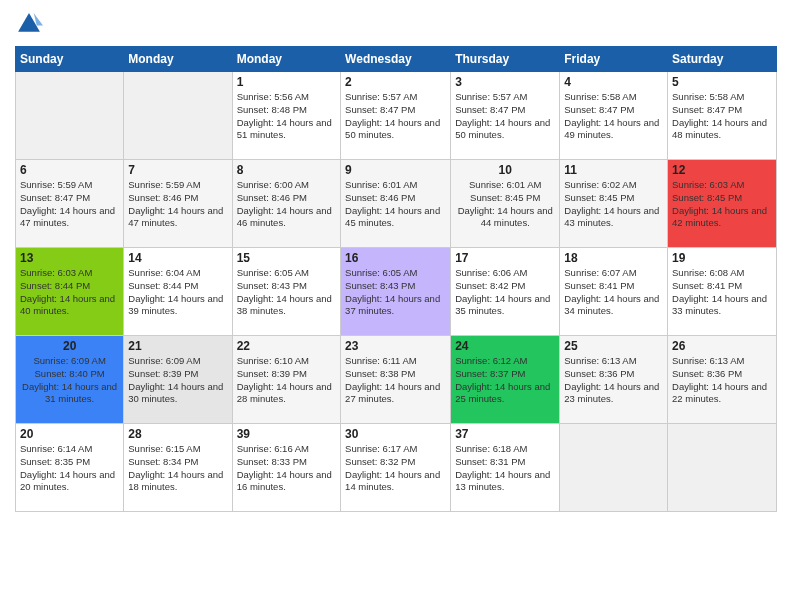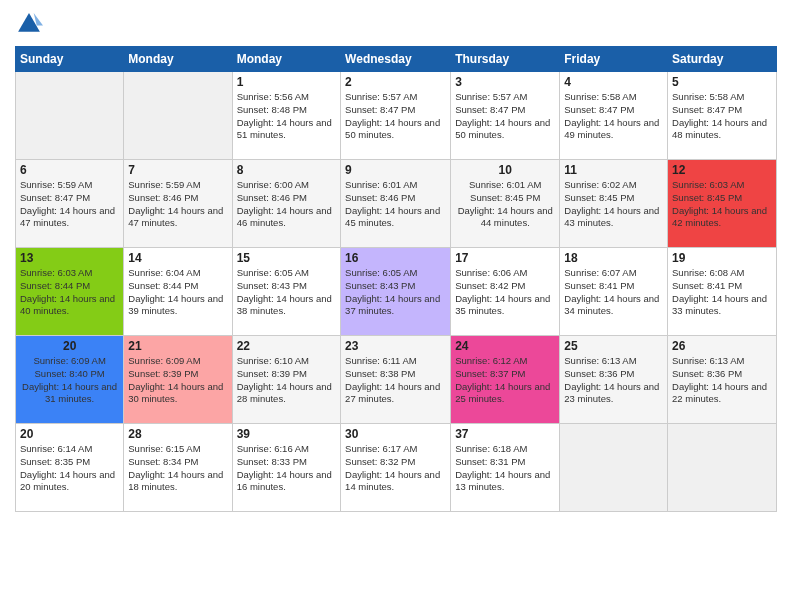--- a/index.html
+++ b/index.html
@@ -213,33 +213,33 @@
           <td style="background: rgb(255, 255, 255);">
             <span class="day-num">19</span>
             <div class="cell-content">Sunrise: 6:08 AM<br>Sunset: 8:41 PM<br>Daylight: 14 hours and 33 minutes.</div>
           </td>
         </tr>
         <tr>
           <td style="background: #3b82f6; text-align: center;">
             <span class="day-num">20</span>
             <div class="cell-content">Sunrise: 6:09 AM<br>Sunset: 8:40 PM<br>Daylight: 14 hours and 31 minutes.</div>
           </td>
-          <td style="background: #fca5a5;">
+          <td style="background: #e5e5e5;">
             <span class="day-num">21</span>
             <div class="cell-content">Sunrise: 6:09 AM<br>Sunset: 8:39 PM<br>Daylight: 14 hours and 30 minutes.</div>
           </td>
           <td style="background: rgb(245, 245, 245);">
             <span class="day-num">22</span>
             <div class="cell-content">Sunrise: 6:10 AM<br>Sunset: 8:39 PM<br>Daylight: 14 hours and 28 minutes.</div>
           </td>
           <td style="background: rgb(245, 245, 245);">
             <span class="day-num">23</span>
             <div class="cell-content">Sunrise: 6:11 AM<br>Sunset: 8:38 PM<br>Daylight: 14 hours and 27 minutes.</div>
           </td>
-          <td style="background: #ec4899;">
+          <td style="background: #22c55e;">
             <span class="day-num">24</span>
             <div class="cell-content">Sunrise: 6:12 AM<br>Sunset: 8:37 PM<br>Daylight: 14 hours and 25 minutes.</div>
           </td>
           <td style="background: rgb(245, 245, 245); margin-left: 44px;">
             <span class="day-num">25</span>
             <div class="cell-content">Sunrise: 6:13 AM<br>Sunset: 8:36 PM<br>Daylight: 14 hours and 23 minutes.</div>
           </td>
           <td style="background: rgb(245, 245, 245);">
             <span class="day-num">26</span>
             <div class="cell-content">Sunrise: 6:13 AM<br>Sunset: 8:36 PM<br>Daylight: 14 hours and 22 minutes.</div>

